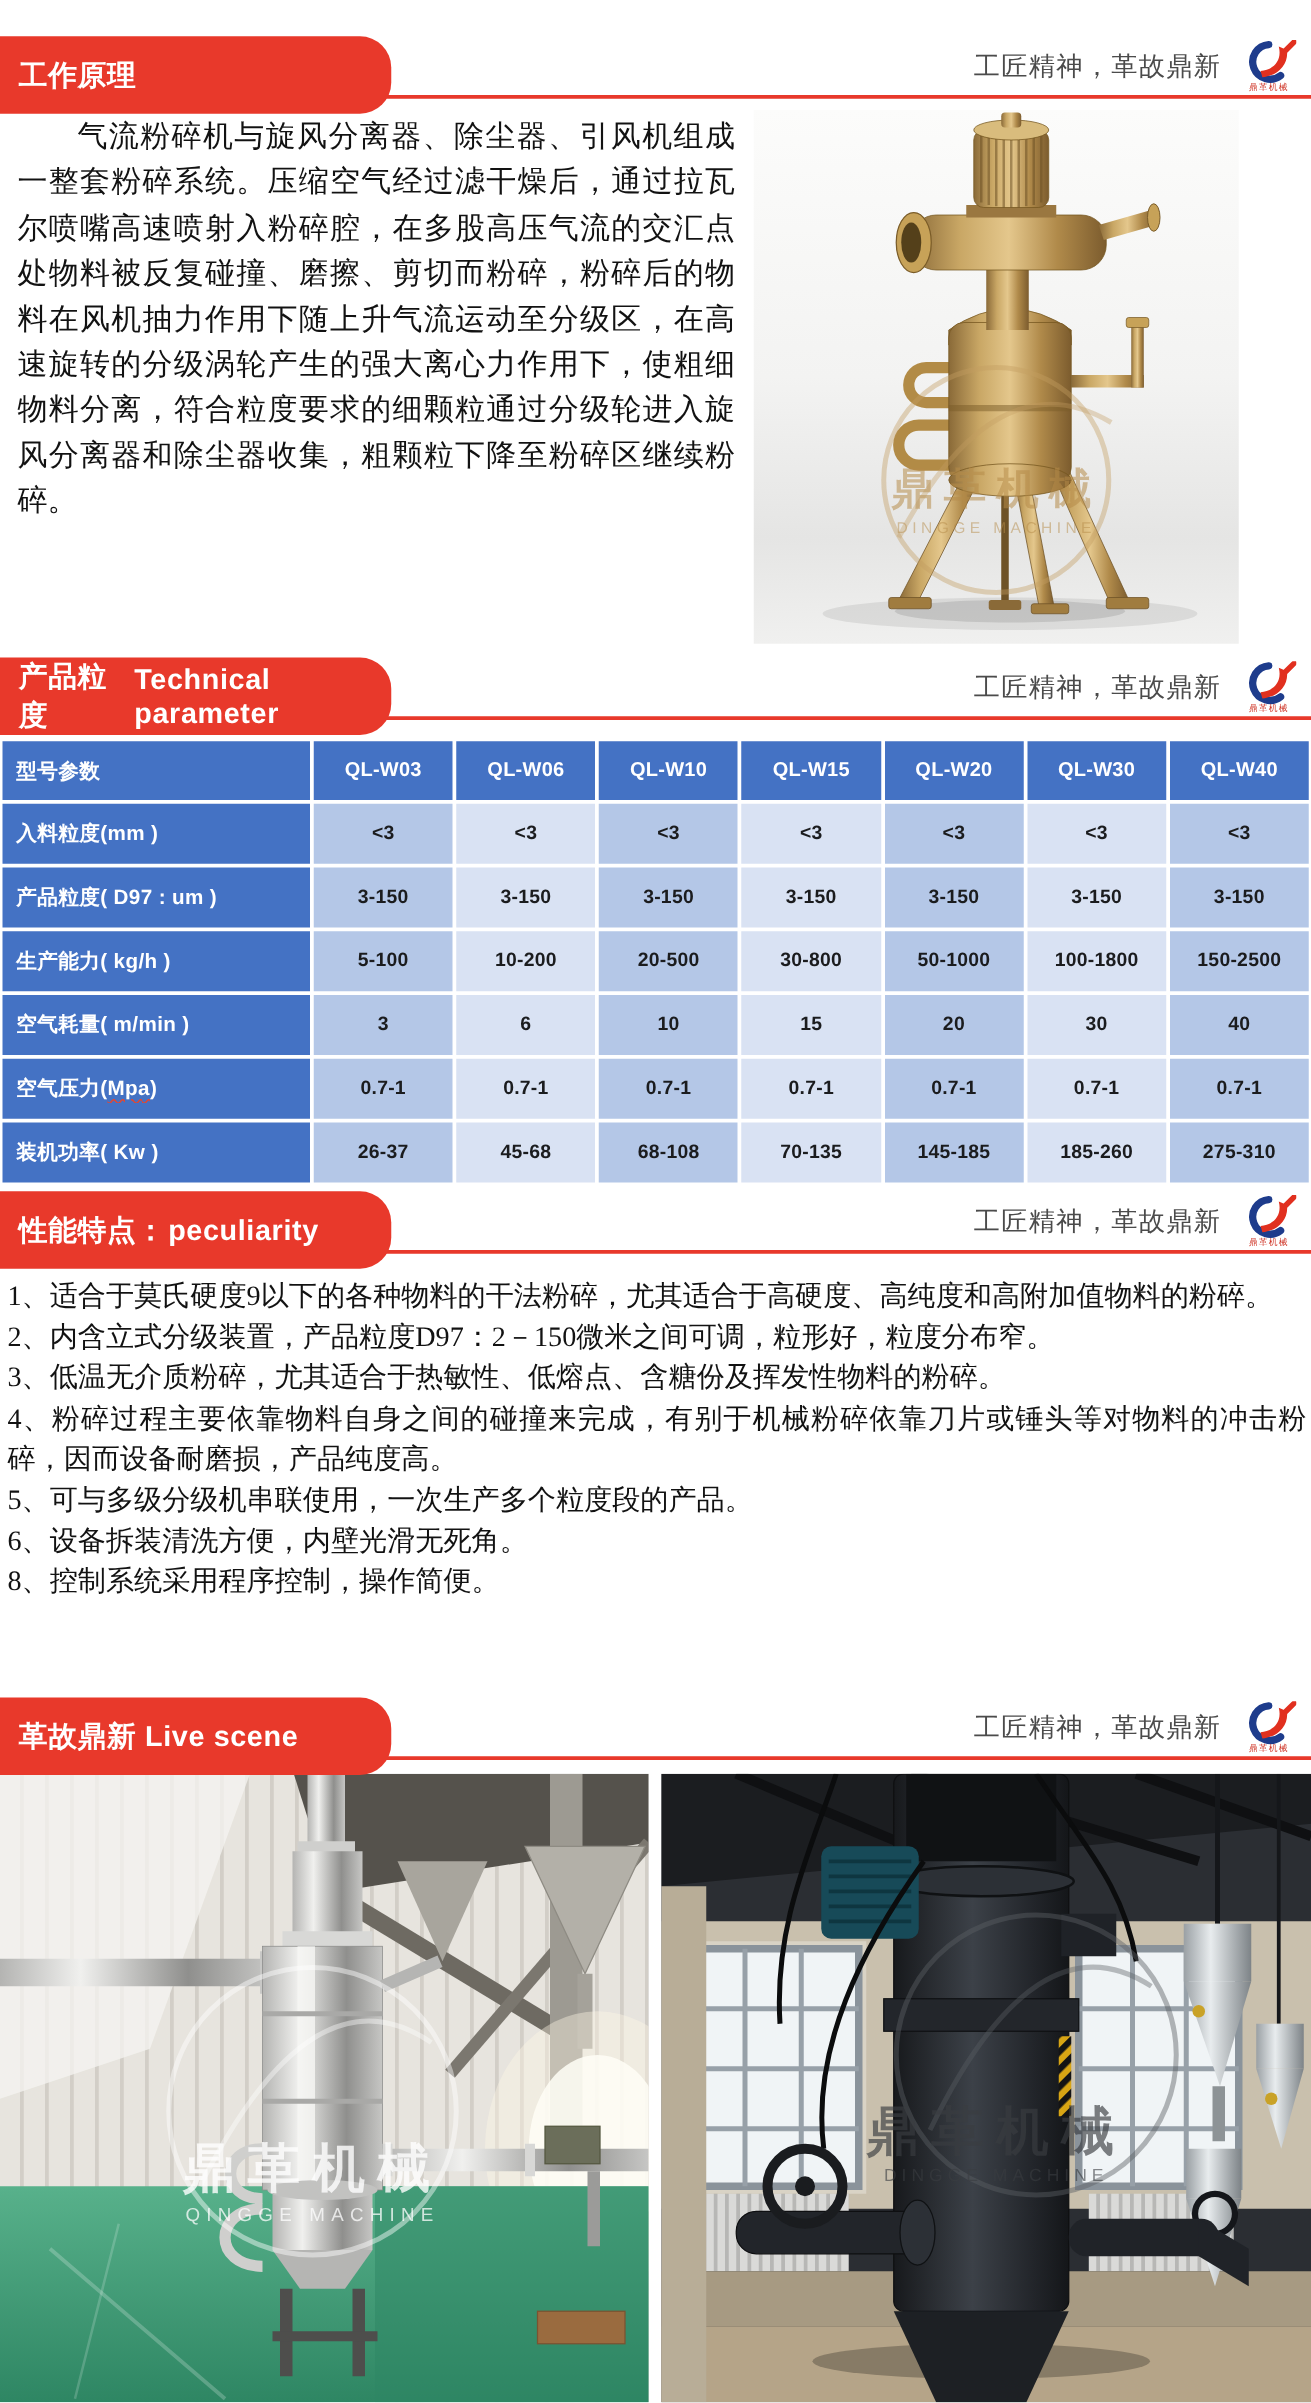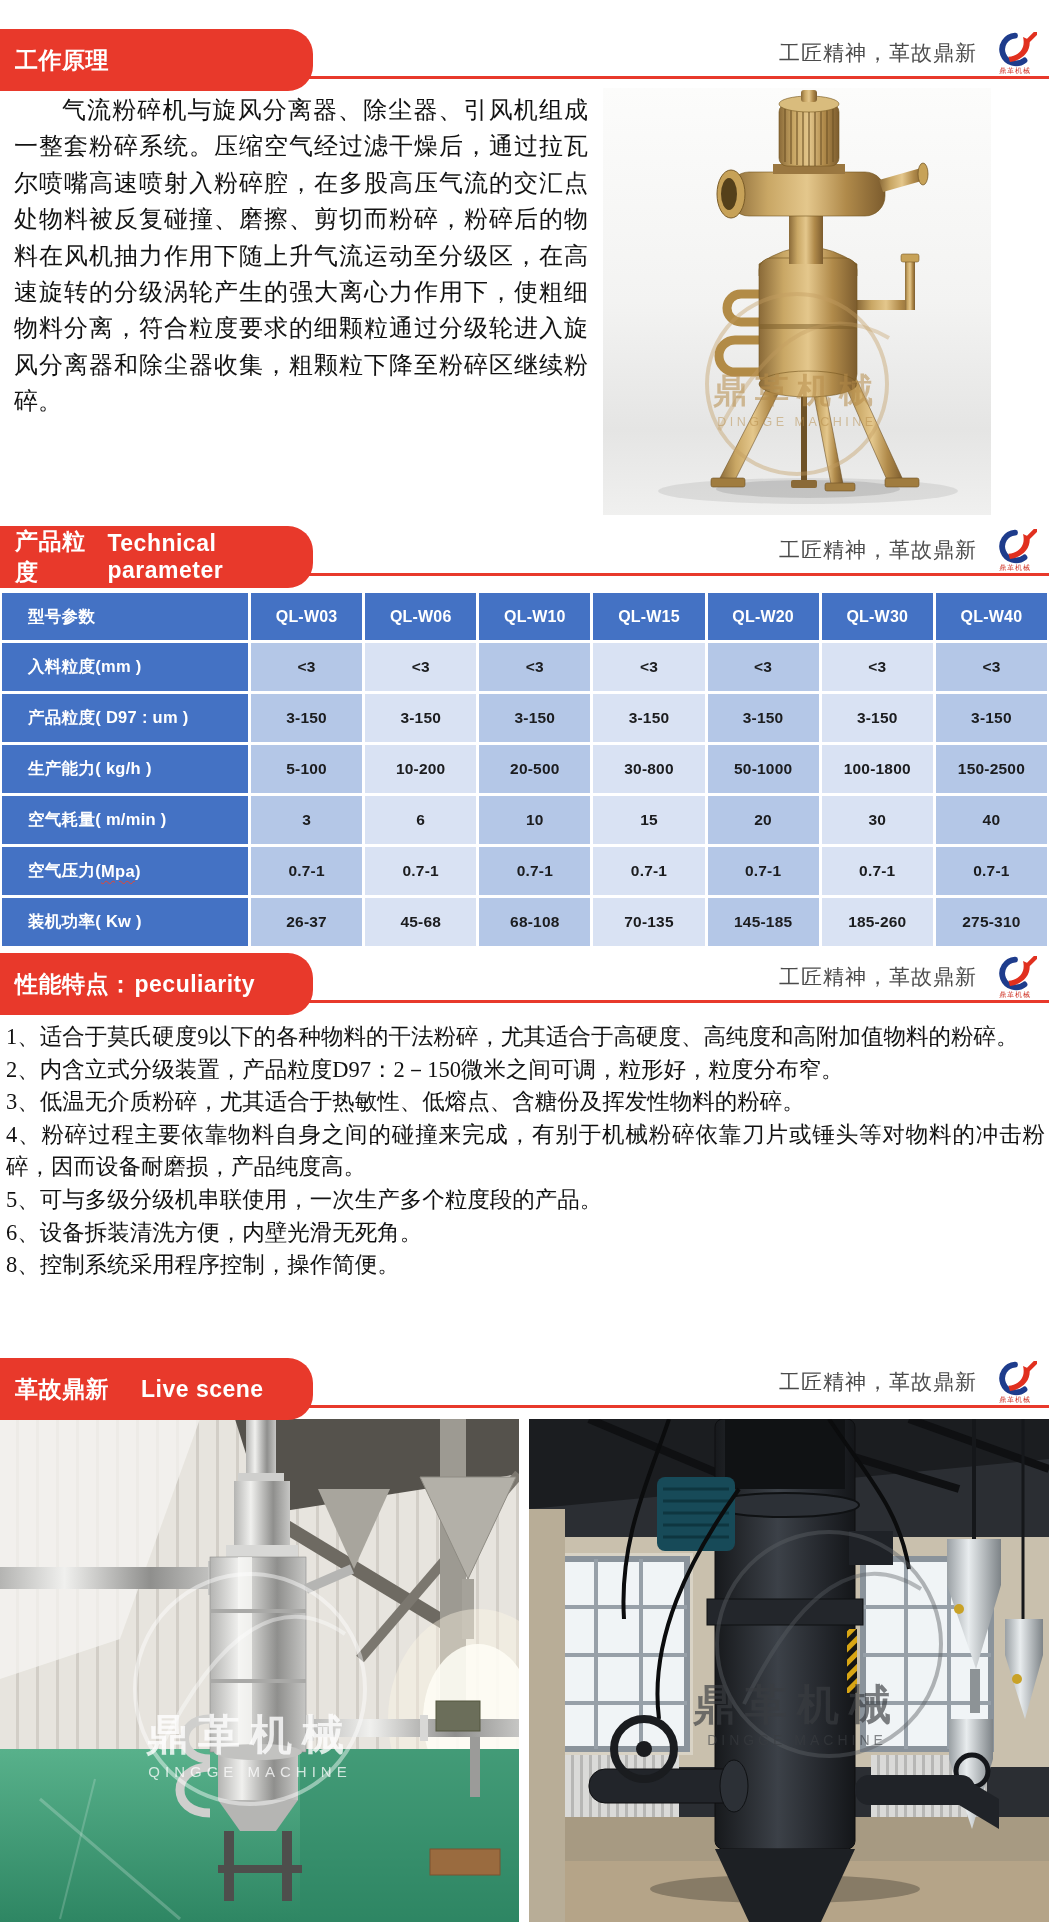--- a/index.html
+++ b/index.html
@@ -45,21 +45,21 @@
   
   .param-table{
     position:absolute;left:2px;top:593px;width:1045px;
     display:grid;grid-template-columns:246px repeat(7,1fr);
     grid-template-rows:47px;grid-auto-rows:48px;gap:3px;
   }
   .cell{display:flex;align-items:center;justify-content:center;
     font-weight:700;font-size:15.5px;color:#1b1c1e;letter-spacing:.2px;}
   .cell.head{background:var(--band-blue);color:#fff;font-size:16px;}
   .cell.label{background:var(--band-blue);color:#fff;justify-content:flex-start;
-    padding-left:26px;font-size:16.5px;letter-spacing:.3px;}
+    padding-left:11px;font-size:16.5px;letter-spacing:.3px;}
   .cell.odd{background:var(--cell-a);}
   .cell.even{background:var(--cell-b);}
   .sq{text-decoration:underline;text-decoration-style:wavy;text-decoration-color:#e8452c;
     text-decoration-thickness:1px;text-underline-offset:3px;}
 
   
   .features{
     position:absolute;left:6px;top:1021px;width:1039px;
     font-family:"Liberation Serif","DejaVu Serif",serif;
     font-size:22.5px;line-height:32.6px;color:#121212;text-align:justify;
@@ -259,21 +259,21 @@
     <div>4、粉碎过程主要依靠物料自身之间的碰撞来完成，有别于机械粉碎依靠刀片或锤头等对物料的冲击粉碎，因而设备耐磨损，产品纯度高。</div>
     <div>5、可与多级分级机串联使用，一次生产多个粒度段的产品。</div>
     <div>6、设备拆装清洗方便，内壁光滑无死角。</div>
     <div>8、控制系统采用程序控制，操作简便。</div>
   </div>
 
 <header class="sec-head" style="top:1358px">
   <div class="sh-line"></div>
   <div class="sh-pill">
     <span>革故鼎新</span>
-    <span class="sh-en" style="margin-left:32px">Live scene</span>
+    <span class="sh-en" style="margin-left:7px">Live scene</span>
   </div>
   <div class="sh-slogan">工匠精神，革故鼎新</div>
   <div class="sh-logo">
     <svg viewBox="0 0 60 48" width="44" height="35">
       <path d="M30 5 A19 19 0 1 0 43 39" fill="none" stroke="#1e3c8c" stroke-width="8" stroke-linecap="round"></path>
       <path d="M23 41 C40 39 52 27 50 11 L41 7 C45 23 35 33 21 34 Z" fill="#e1301f"></path>
       <path d="M49 11 L58 2" stroke="#e1301f" stroke-width="6" stroke-linecap="round"></path>
     </svg>
     <div class="sh-logo-cap">鼎革机械</div>
   </div>

